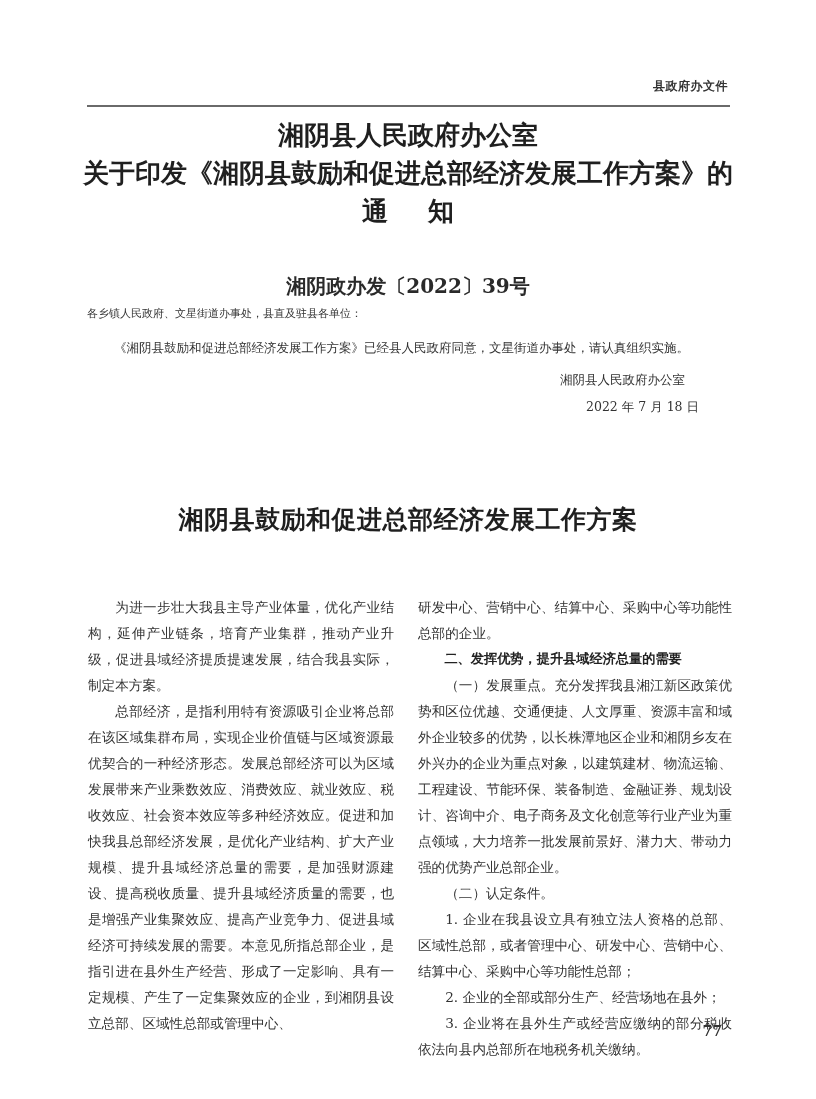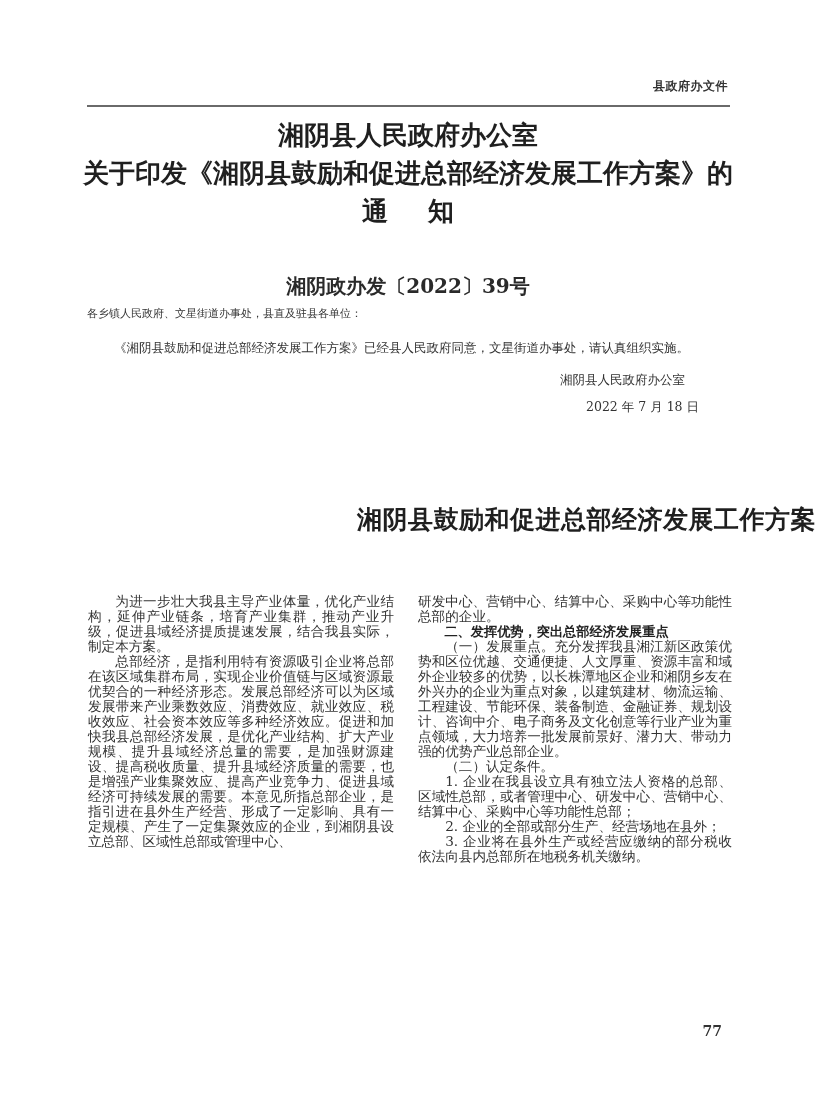--- a/index.html
+++ b/index.html
@@ -14,23 +14,23 @@
                     color: #1f1f1f; font-size: 26px; line-height: 38px; top: 116px; }
     .notice-title div { white-space: nowrap; }
     .notice-title .spaced { letter-spacing: 40px; padding-left: 40px; }
     .doc-number { position: absolute; left: 0; width: 816px; top: 273px; text-align: center;
                   font-size: 20px; font-weight: bold; color: #2a2a2a; }
     .addressee { position: absolute; left: 87px; top: 306px; font-size: 11px; color: #333; white-space: nowrap; }
     .body-line { position: absolute; left: 114px; top: 340px; font-size: 12.5px; color: #333; white-space: nowrap; }
     .sign { position: absolute; left: 560px; font-size: 12.5px; color: #333; white-space: nowrap; }
     .sign.org { top: 372px; }
     .sign.date { top: 399px; left: 580px; margin-left: 6px; }
-    .plan-title { position: absolute; left: 0; width: 816px; text-align: right; top: 503px;
+    .plan-title { position: absolute; left: 0; width: 816px; text-align: center; top: 503px;
                   font-size: 25px; font-weight: bold; color: #1f1f1f; letter-spacing: 0.5px; }
-    .col { position: absolute; top: 594px; width: 306px; font-size: 13.6px; line-height: 15px;
+    .col { position: absolute; top: 594px; width: 306px; font-size: 13.6px; line-height: 26px;
            color: #333; text-align: justify; }
     .col.left { left: 88px; }
     .col.right { left: 418px; width: 314px; }
     .col p { margin: 0; }
     .indent { text-indent: 2em; }
     .heading { font-family: "DejaVu Sans", "Liberation Sans", sans-serif; font-weight: bold; font-size: 13.2px; color: #222; }
     .page-number { position: absolute; right: 94px; top: 1023px; font-size: 14px; color: #333; font-weight: bold; }
   </style>
 </head>
 <body>
@@ -54,21 +54,21 @@
 
 <div class="plan-title">湘阴县鼓励和促进总部经济发展工作方案</div>
 
 <div class="col left">
   <p class="indent">为进一步壮大我县主导产业体量，优化产业结构，延伸产业链条，培育产业集群，推动产业升级，促进县域经济提质提速发展，结合我县实际，制定本方案。</p>
   <p class="indent">总部经济，是指利用特有资源吸引企业将总部在该区域集群布局，实现企业价值链与区域资源最优契合的一种经济形态。发展总部经济可以为区域发展带来产业乘数效应、消费效应、就业效应、税收效应、社会资本效应等多种经济效应。促进和加快我县总部经济发展，是优化产业结构、扩大产业规模、提升县域经济总量的需要，是加强财源建设、提高税收质量、提升县域经济质量的需要，也是增强产业集聚效应、提高产业竞争力、促进县域经济可持续发展的需要。本意见所指总部企业，是指引进在县外生产经营、形成了一定影响、具有一定规模、产生了一定集聚效应的企业，到湘阴县设立总部、区域性总部或管理中心、</p>
 </div>
 
 <div class="col right">
   <p>研发中心、营销中心、结算中心、采购中心等功能性总部的企业。</p>
-  <p class="indent heading">二、发挥优势，突出总部经济发展重点</p>
+  <p class="indent heading">二、发挥优势，提升县域经济总量的需要</p>
   <p class="indent">（一）发展重点。充分发挥我县湘江新区政策优势和区位优越、交通便捷、人文厚重、资源丰富和域外企业较多的优势，以长株潭地区企业和湘阴乡友在外兴办的企业为重点对象，以建筑建材、物流运输、工程建设、节能环保、装备制造、金融证券、规划设计、咨询中介、电子商务及文化创意等行业产业为重点领域，大力培养一批发展前景好、潜力大、带动力强的优势产业总部企业。</p>
   <p class="indent">（二）认定条件。</p>
   <p class="indent">1. 企业在我县设立具有独立法人资格的总部、区域性总部，或者管理中心、研发中心、营销中心、结算中心、采购中心等功能性总部；</p>
   <p class="indent">2. 企业的全部或部分生产、经营场地在县外；</p>
   <p class="indent">3. 企业将在县外生产或经营应缴纳的部分税收依法向县内总部所在地税务机关缴纳。</p>
 </div>
 
 <div class="page-number">77</div>
 
 </body></html>

